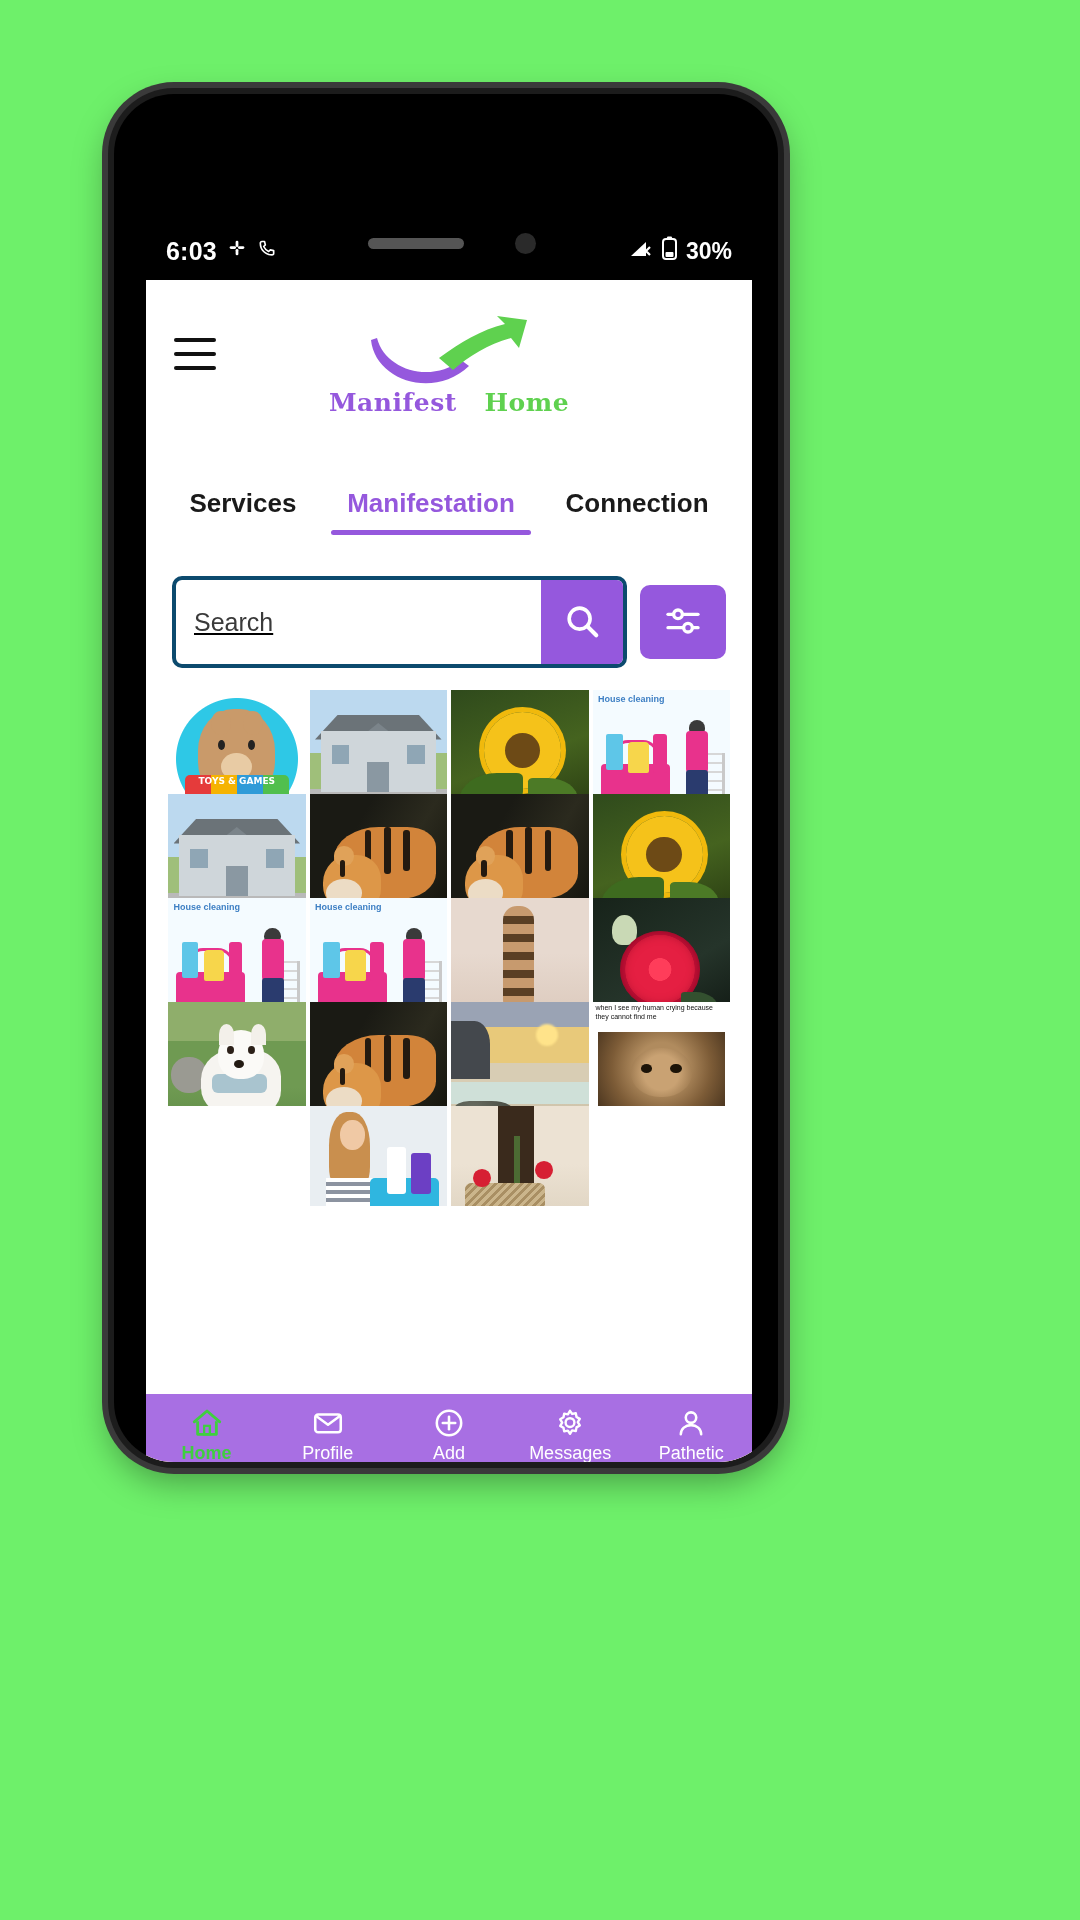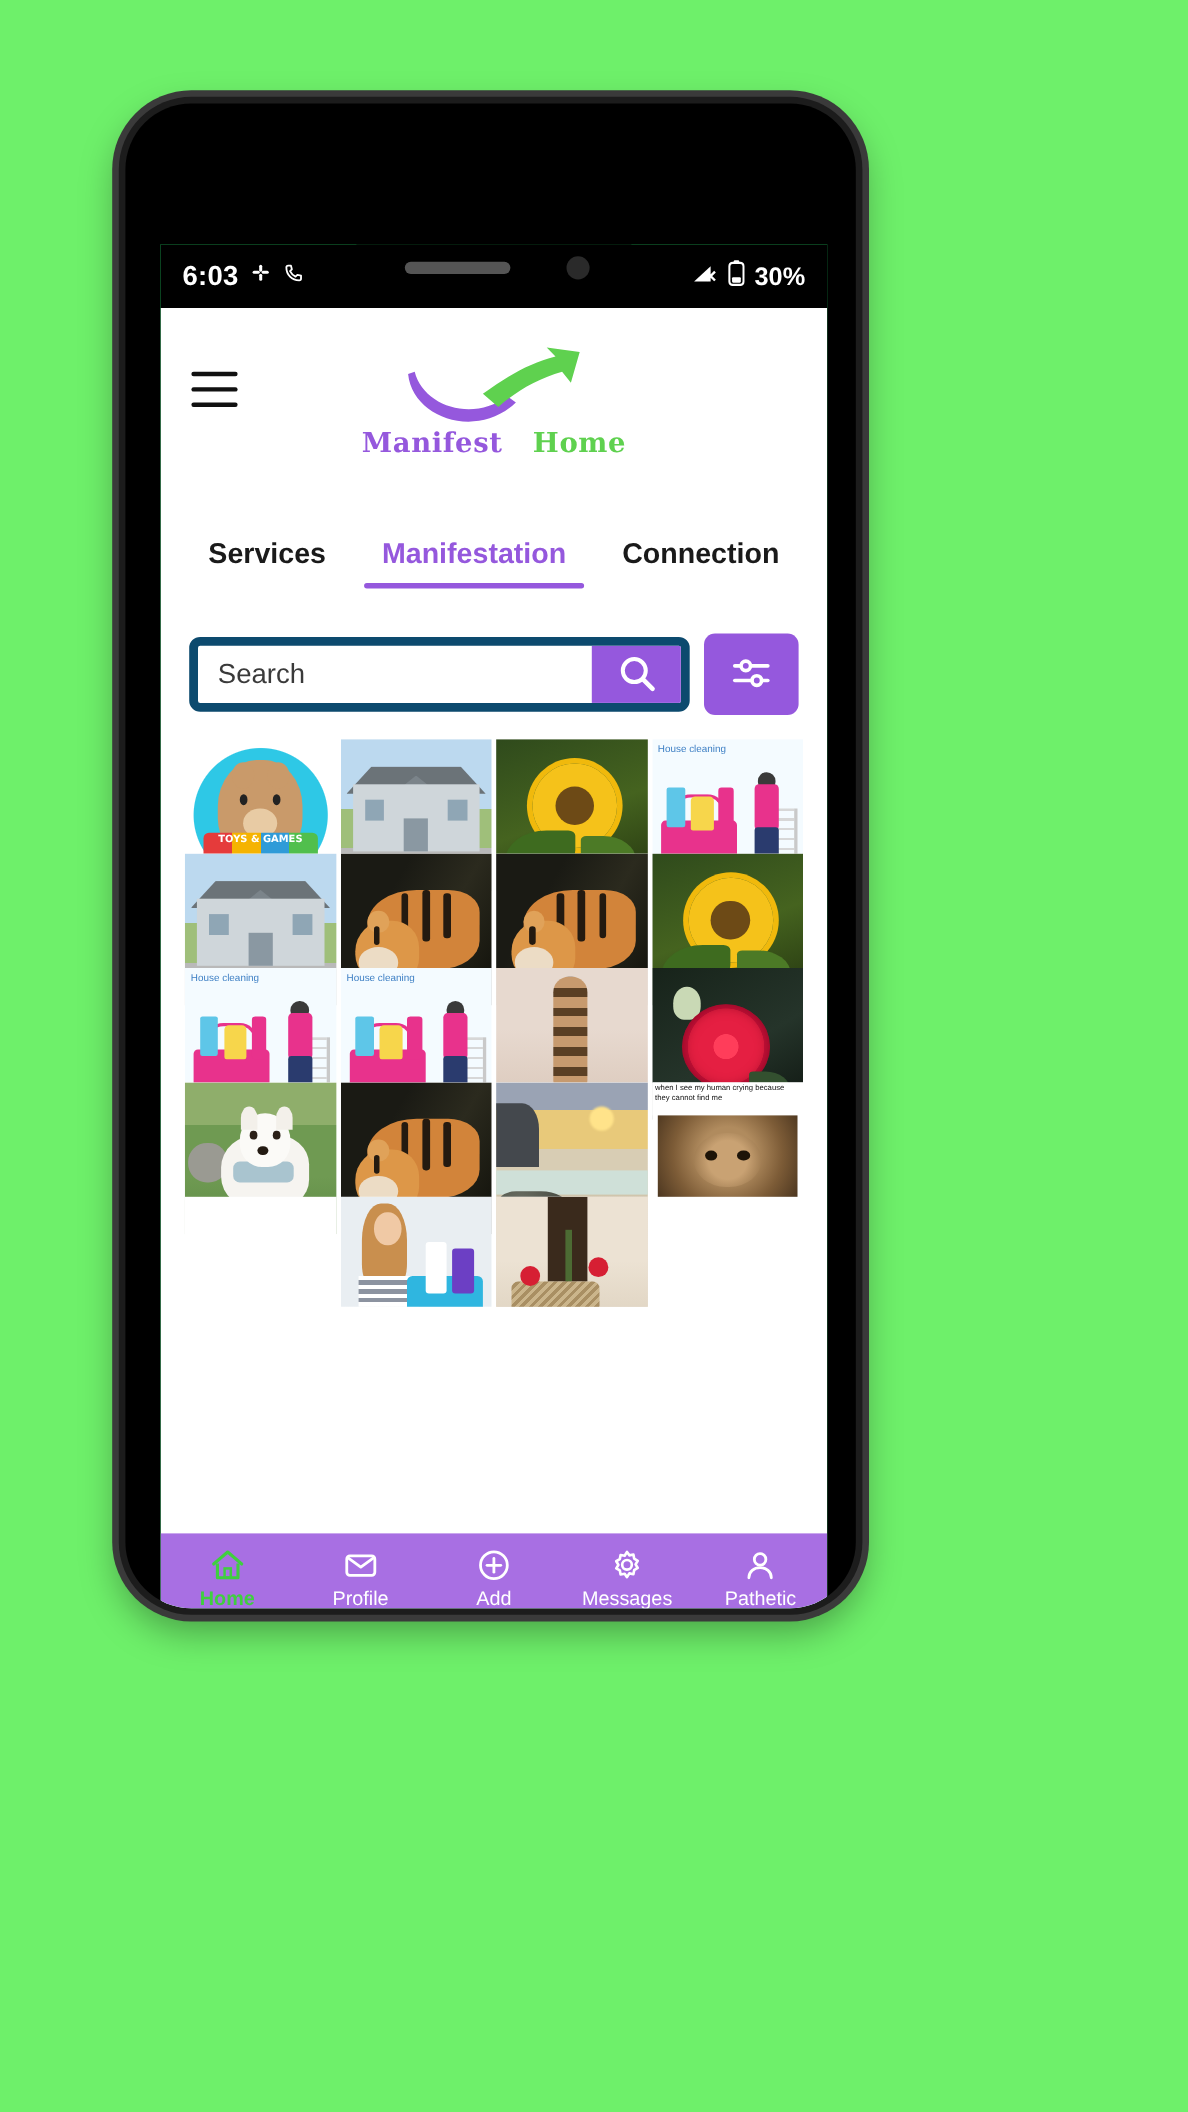--- a/index.html
+++ b/index.html
@@ -25,21 +25,21 @@
   .side-btn{ position:absolute; background:#262626; border-radius:6px; }
   #btn-silent { left:86px; top:270px; width:14px; height:62px; }
   #btn-volup  { left:86px; top:370px; width:14px; height:104px; }
   #btn-voldn  { left:86px; top:492px; width:14px; height:104px; }
   #btn-power  { right:86px; top:406px; width:14px; height:140px; background:#7b4fd0; }
 
   
   #screen{
     position:absolute; left:32px; top:128px;
     width:606px; height:1300px;
-    background:#22c55e; overflow:hidden;
+    background:#fde047; overflow:hidden;
   }
 
   
   #status-bar{
     position:absolute; left:0; top:0; width:606px; height:58px;
     background:#000; color:#fff;
     display:flex; align-items:center; justify-content:space-between;
     padding:0 20px; font-size:23px; font-weight:600;
   }
   .sb-left, .sb-right{ display:flex; align-items:center; gap:9px; }
@@ -106,23 +106,24 @@
     height:5px; background:#9558dd; border-radius:3px;
   }
 
   
   #search-row{
     display:flex; align-items:center; gap:13px;
     padding:34px 26px 0 26px;
   }
   #search-box{
     flex:1; display:flex; align-items:stretch;
-    height:68px;
-    border:8px solid #0c4a6e; border-radius:10px; overflow:hidden;
+    height:92px;
+    border:4px solid #0c4a6e; border-radius:10px; overflow:hidden;
     background:#fff;
+    text-decoration:underline;
   }
   #search-input{
     flex:1; border:none; outline:none; background:transparent;
     font-size:25px; color:#2b2b2b; padding:0 18px;
     font-family:"Liberation Sans", sans-serif;
   }
   #search-input::placeholder{ color:#3a3a3a; }
   #search-btn{
     width:82px; background:#9558dd; border:none; cursor:pointer;
     display:flex; align-items:center; justify-content:center;
@@ -201,21 +202,21 @@
     border-radius:50%;
     box-shadow:0 0 0 5px #f0b90c;
   }
   .sf-center{ position:absolute; left:39%; top:31%; width:26%; height:26%; background:#6d4a16; border-radius:50%; }
   .sf-leaf{ position:absolute; left:6%; bottom:6%; width:46%; height:34%; background:#3e6b1f; border-radius:60% 10% 60% 10%; }
   .sf-leaf2{ position:absolute; right:8%; bottom:10%; width:36%; height:26%; background:#4c7a26; border-radius:10% 60% 10% 60%; }
 
   .art-clean{ background:#f4fbff; }
   .cl-title{
     position:absolute; left:4%; top:3%; font-size:9px; color:#3d7fc4;
-    font-family:"Liberation Sans", sans-serif; font-weight:400;
+    font-family:"Liberation Sans", sans-serif; font-weight:700;
   }
   .cl-bucket{
     position:absolute; left:6%; bottom:12%; width:50%; height:34%;
     background:#e8328c; border-radius:4px 4px 9px 9px;
   }
   .cl-handle{
     position:absolute; left:14%; bottom:42%; width:34%; height:22%;
     border:3px solid #e8328c; border-bottom:none; border-radius:16px 16px 0 0;
   }
   .cl-spray{ position:absolute; left:10%; bottom:42%; width:12%; height:26%; background:#5ec6e8; border-radius:2px; }

